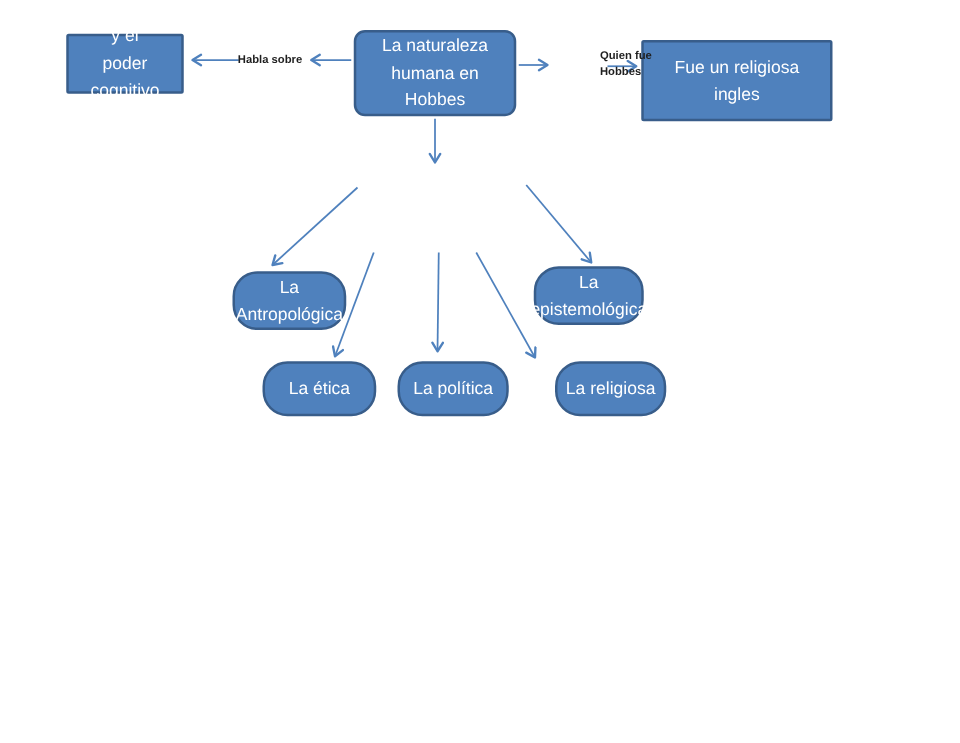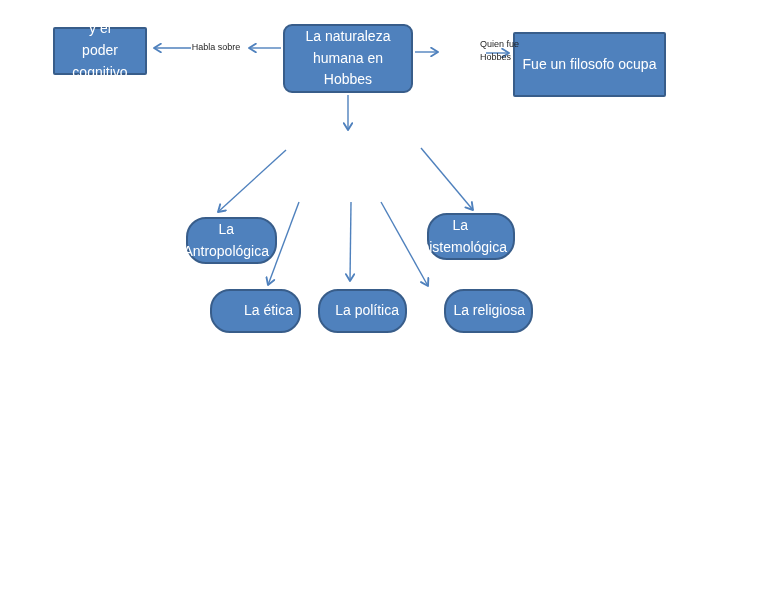--- a/index.html
+++ b/index.html
@@ -33,26 +33,26 @@
     border:2px solid var(--node-border);
     color:var(--node-text);
     display:flex;align-items:center;justify-content:center;
     text-align:center;
     font-size:14px;
     line-height:1.55;
     padding:18px 6px;
   }
   .node-text{white-space:pre-line;}
   .rounded-lg{border-radius:9px;}
-  .rounded-sm{border-radius:20px;justify-content:flex-end;}
+  .rounded-sm{border-radius:20px;}
   .square{border-radius:2px;}
   .edge-label{
     position:absolute;
     color:var(--label-text);
-    font-weight:normal;
+    font-weight:bold;
     font-size:9px;
     line-height:13px;
     white-space:pre-line;
   }
   .edge-label.center{text-align:center;}
 </style>
 </head>
 <body>
 
 <div class="canvas">
@@ -80,21 +80,21 @@
 poder cognitivo
 que tiene</span>
   </div>
 
   <div class="node rounded-lg" style="left:283px;top:24px;width:130px;height:69px;">
     <span class="node-text">La naturaleza humana en
 Hobbes</span>
   </div>
 
   <div class="node square" style="left:513px;top:32px;width:153px;height:65px;">
-    <span class="node-text">Fue un filosofo ocupa</span>
+    <span class="node-text">Fue un religiosa ingles</span>
   </div>
 
 
   <div class="node rounded-sm" style="left:186px;top:217px;width:91px;height:47px;">
     <span class="node-text">La
 Antropológica</span>
   </div>
 
   <div class="node rounded-sm" style="left:427px;top:213px;width:88px;height:47px;">
     <span class="node-text">La

